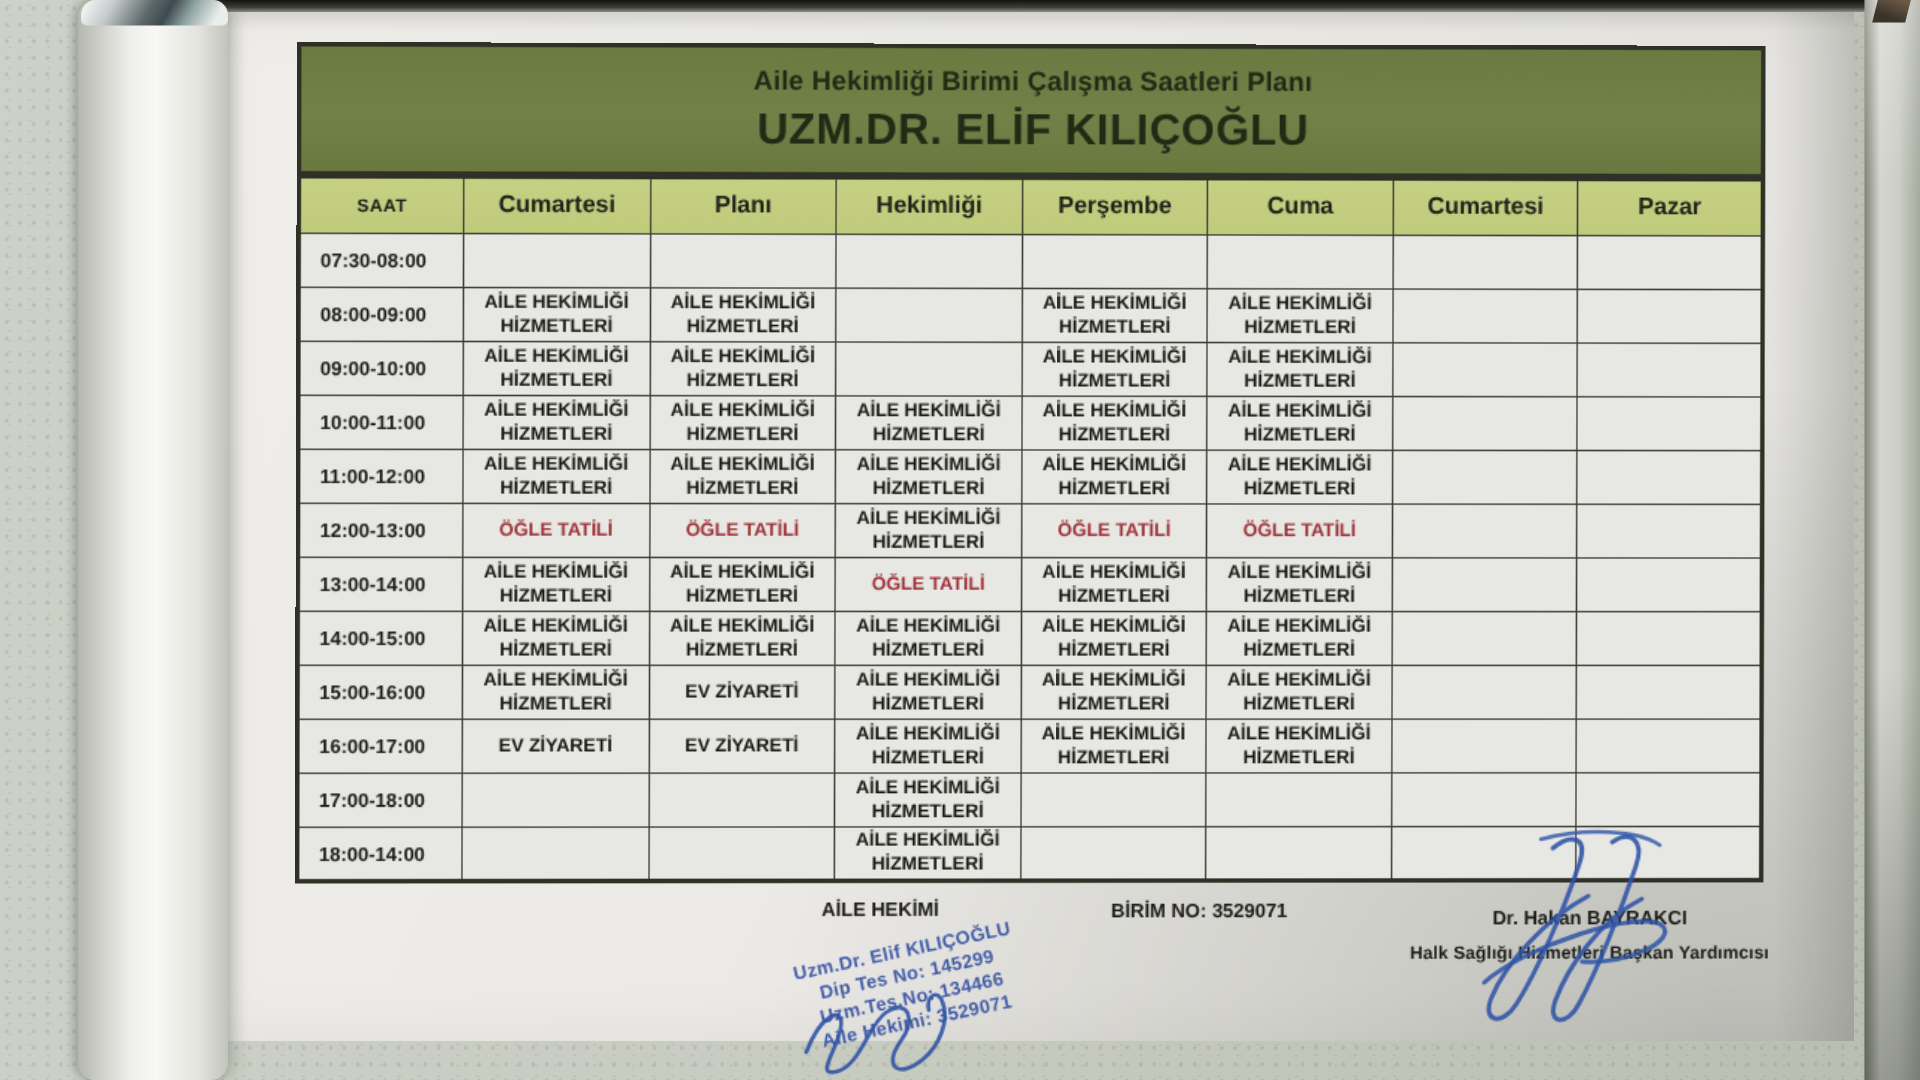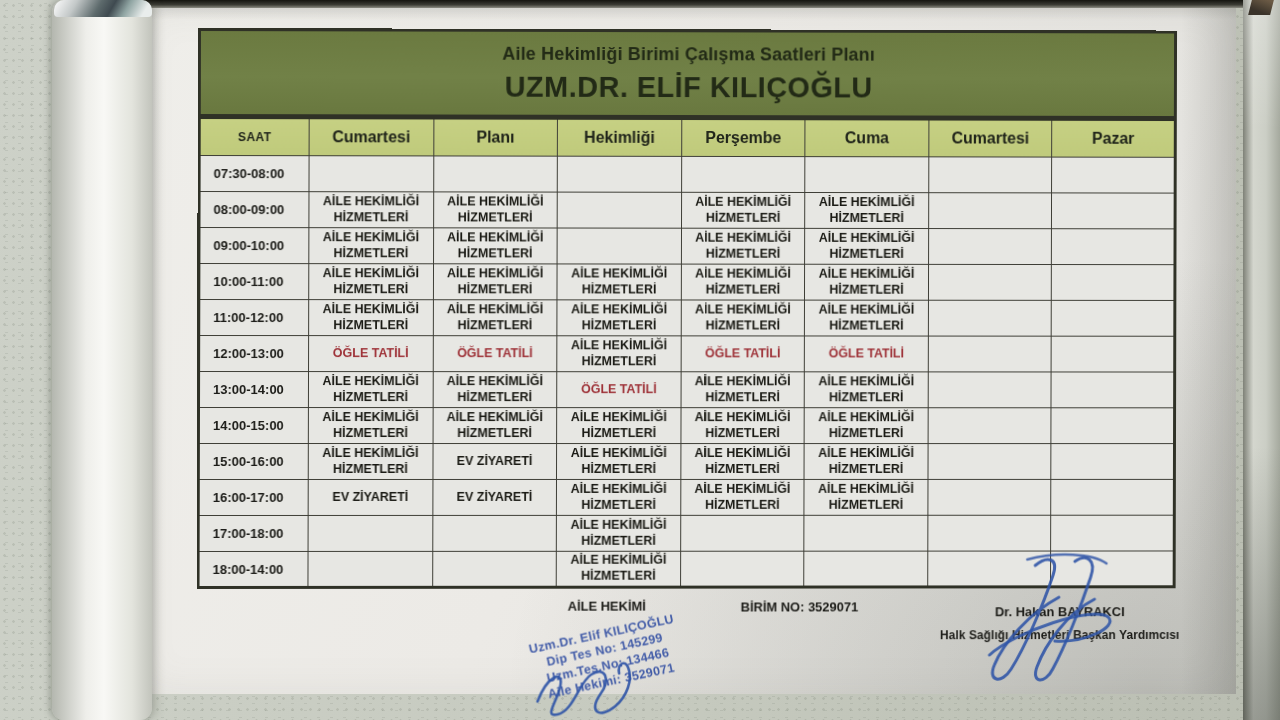--- a/index.html
+++ b/index.html
@@ -89,21 +89,21 @@
     font-size:13px; font-weight:700; padding:0 13px;
   }
   td.time-cell .t-wrap { display:flex; align-items:center; }
   td.data-cell {
     font-size:12.5px; font-weight:700; text-align:center; line-height:1.25;
     padding:1px 4px; color:#191913;
   }
   td.data-cell.red { color:#9e3238; }
 
   .footer-row { position:relative; height:60px; font-weight:700; }
-  .footer-aile { position:absolute; left:352px; top:10px; font-size:13px;margin-left:20px; }
+  .footer-aile { position:absolute; left:352px; top:10px; font-size:13px; }
   .footer-birim { position:absolute; left:546px; top:11px; font-size:13px; }
   .signer { position:absolute; left:718px; top:16px; width:300px; text-align:center; }
   .signer-name { font-size:13px; font-weight:700; }
   .signer-title { font-size:12px; font-weight:700; margin-top:9px; letter-spacing:0.1px; }
 
   .stamp {
     position:absolute; left:296px; top:598px; width:230px; z-index:4;
     transform:rotate(-12deg); color:rgba(44,74,160,0.88);
     text-align:center; font-weight:700; font-size:12.5px; line-height:1.28;
     letter-spacing:0.3px;

